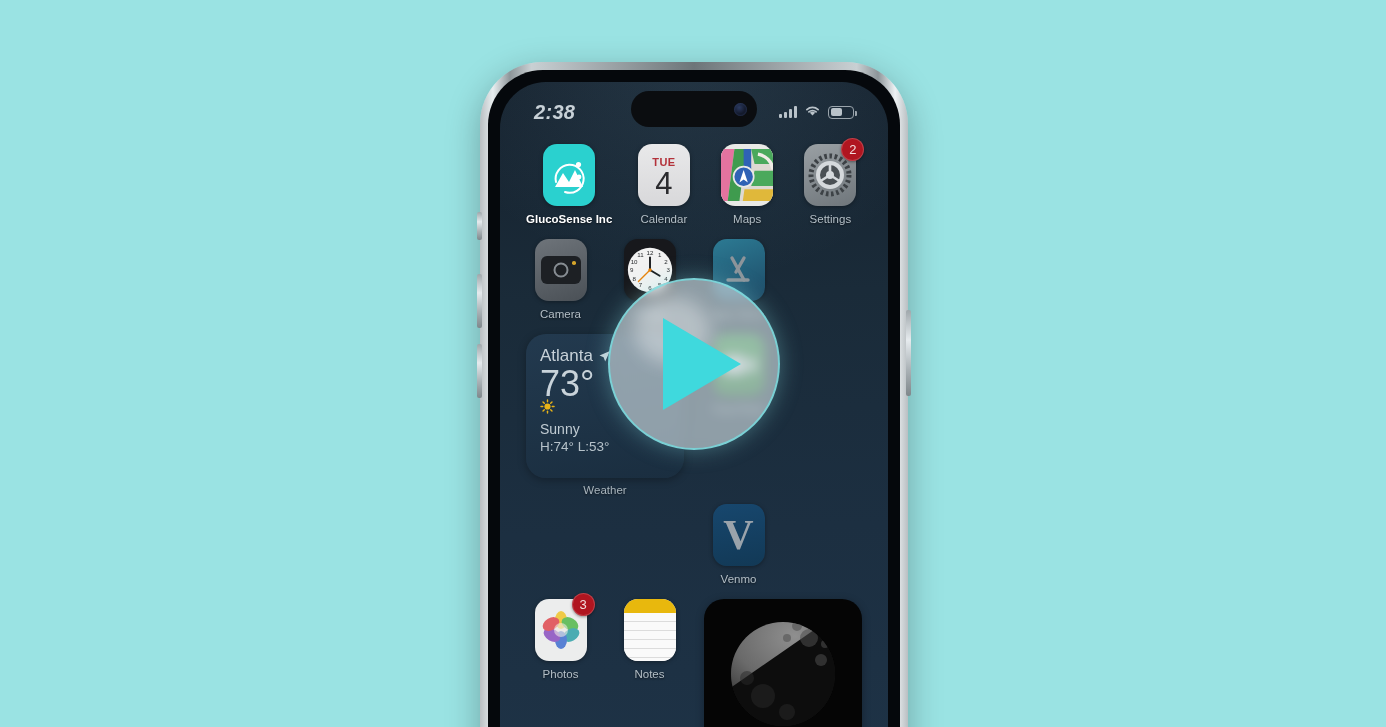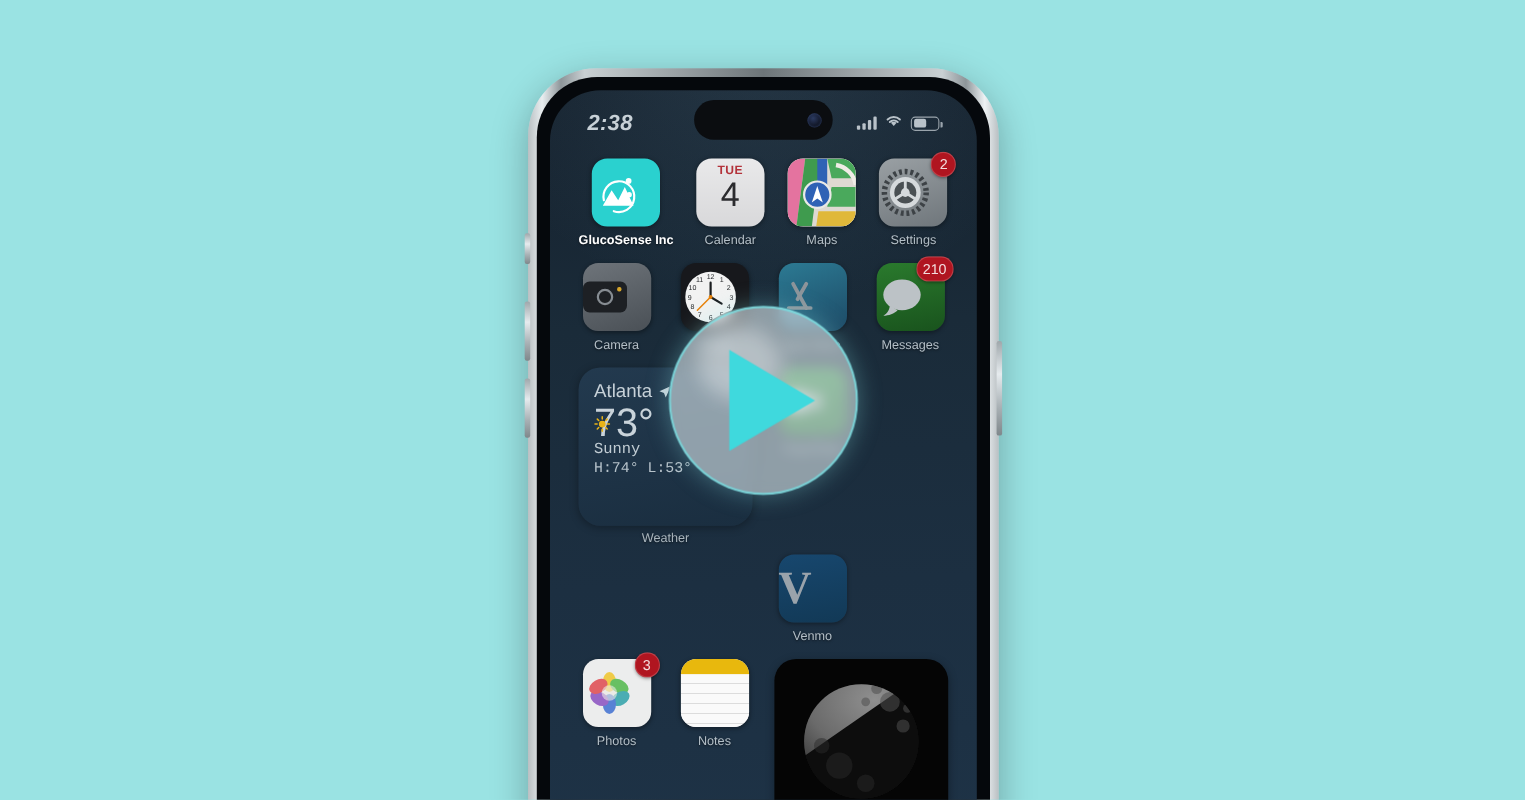--- a/index.html
+++ b/index.html
@@ -99,23 +99,23 @@
   #home-grid{
     position:absolute; left:0; top:62px; right:0; bottom:0;
     padding:0 26px;
   }
   .app-row{
     display:grid; grid-template-columns:repeat(4,1fr);
     column-gap:20px; margin-bottom:14px;
   }
   .app-cell{ display:flex; flex-direction:column; align-items:center; position:relative; }
   .app-icon{
-    width:62px; height:62px; border-radius:14px;
+    width:52px; height:62px; border-radius:14px;
     position:relative; overflow:hidden;
-    display:flex; align-items:center; 
+    display:flex; align-items:center; justify-content:center;
     box-shadow:0 1px 4px rgba(0,0,0,.35);
   }
   .app-label{
     margin-top:7px; font-size:11.5px; color:#b4bfc7;
     text-shadow:0 1px 2px rgba(0,0,0,.55); white-space:nowrap;
   }
   .app-label.highlight{ color:#ffffff; font-weight:bold; }
 
   .badge{
     position:absolute; top:-6px; right:-8px;
@@ -163,21 +163,21 @@
     border-radius:20px; position:relative; overflow:hidden;
     box-shadow:0 2px 8px rgba(0,0,0,.3);
   }
   #weather-widget{
     grid-column:span 2; height:144px;
     background:linear-gradient(170deg, rgba(36,60,82,.85), rgba(26,46,64,.9));
     padding:12px 14px; color:#c9d3da;
   }
   #weather-city{ font-size:17px; color:#c7d1d8; display:flex; align-items:center; gap:5px;text-align:right; }
   #weather-temp{ font-size:36px; font-weight:400; color:#c9d3da; line-height:1.05; margin-top:-1px; }
-  #weather-cond-row{ position:absolute; left:14px; bottom:44px;font-family:Liberation Mono, monospace; }
+  #weather-cond-row{ position:absolute; left:14px; bottom:24px; }
   #weather-cond{ font-size:14px; color:#c1ccd3; }
   #weather-hilo{ font-size:13.5px; color:#b6c2ca; margin-top:2px; }
   #sun-icon{ width:15px; height:15px; margin-bottom:3px; }
   .widget-caption{ font-size:11.5px; color:#a9b5bd; text-align:center; margin-top:6px;
     text-shadow:0 1px 2px rgba(0,0,0,.5); }
 
   #moon-widget{
     grid-column:span 2; height:150px; background:#050505; border-radius:20px;
     display:flex; align-items:center; justify-content:center; overflow:hidden;
   }
@@ -364,32 +364,20 @@
                     <path d="M13 8 L25 30"></path>
                     <path d="M25 8 L17 22"></path>
                     <path d="M9 30 L29 30"></path>
                   </g>
                 </svg>
               </div>
             </div>
             <div class="app-label">App Store</div>
           </div>
 
-          <div class="app-cell">
-            <div class="icon-wrap">
-              <div class="app-icon ic-messages">
-                <svg width="46" height="46" viewBox="0 0 46 46">
-                  <ellipse cx="23" cy="21" rx="17" ry="14" fill="#bcc2c6"></ellipse>
-                  <path d="M12 31 C11 37 8 39 6 40 c5 0 10-2 13-5 Z" fill="#bcc2c6"></path>
-                </svg>
-              </div>
-              <div class="badge">210</div>
-            </div>
-            <div class="app-label">Messages</div>
-          </div>
         </div>
 
         <div class="app-row">
 
           <div class="widget-cell" style="grid-column:span 2;">
             <div class="widget" id="weather-widget">
               <div id="weather-city">
                 <span>Atlanta</span>
                 <svg width="13" height="13" viewBox="0 0 13 13">
                   <path d="M12 1 L1.5 5.6 L5.6 7.2 L7.2 11.4 Z" fill="#c7d1d8"></path>

